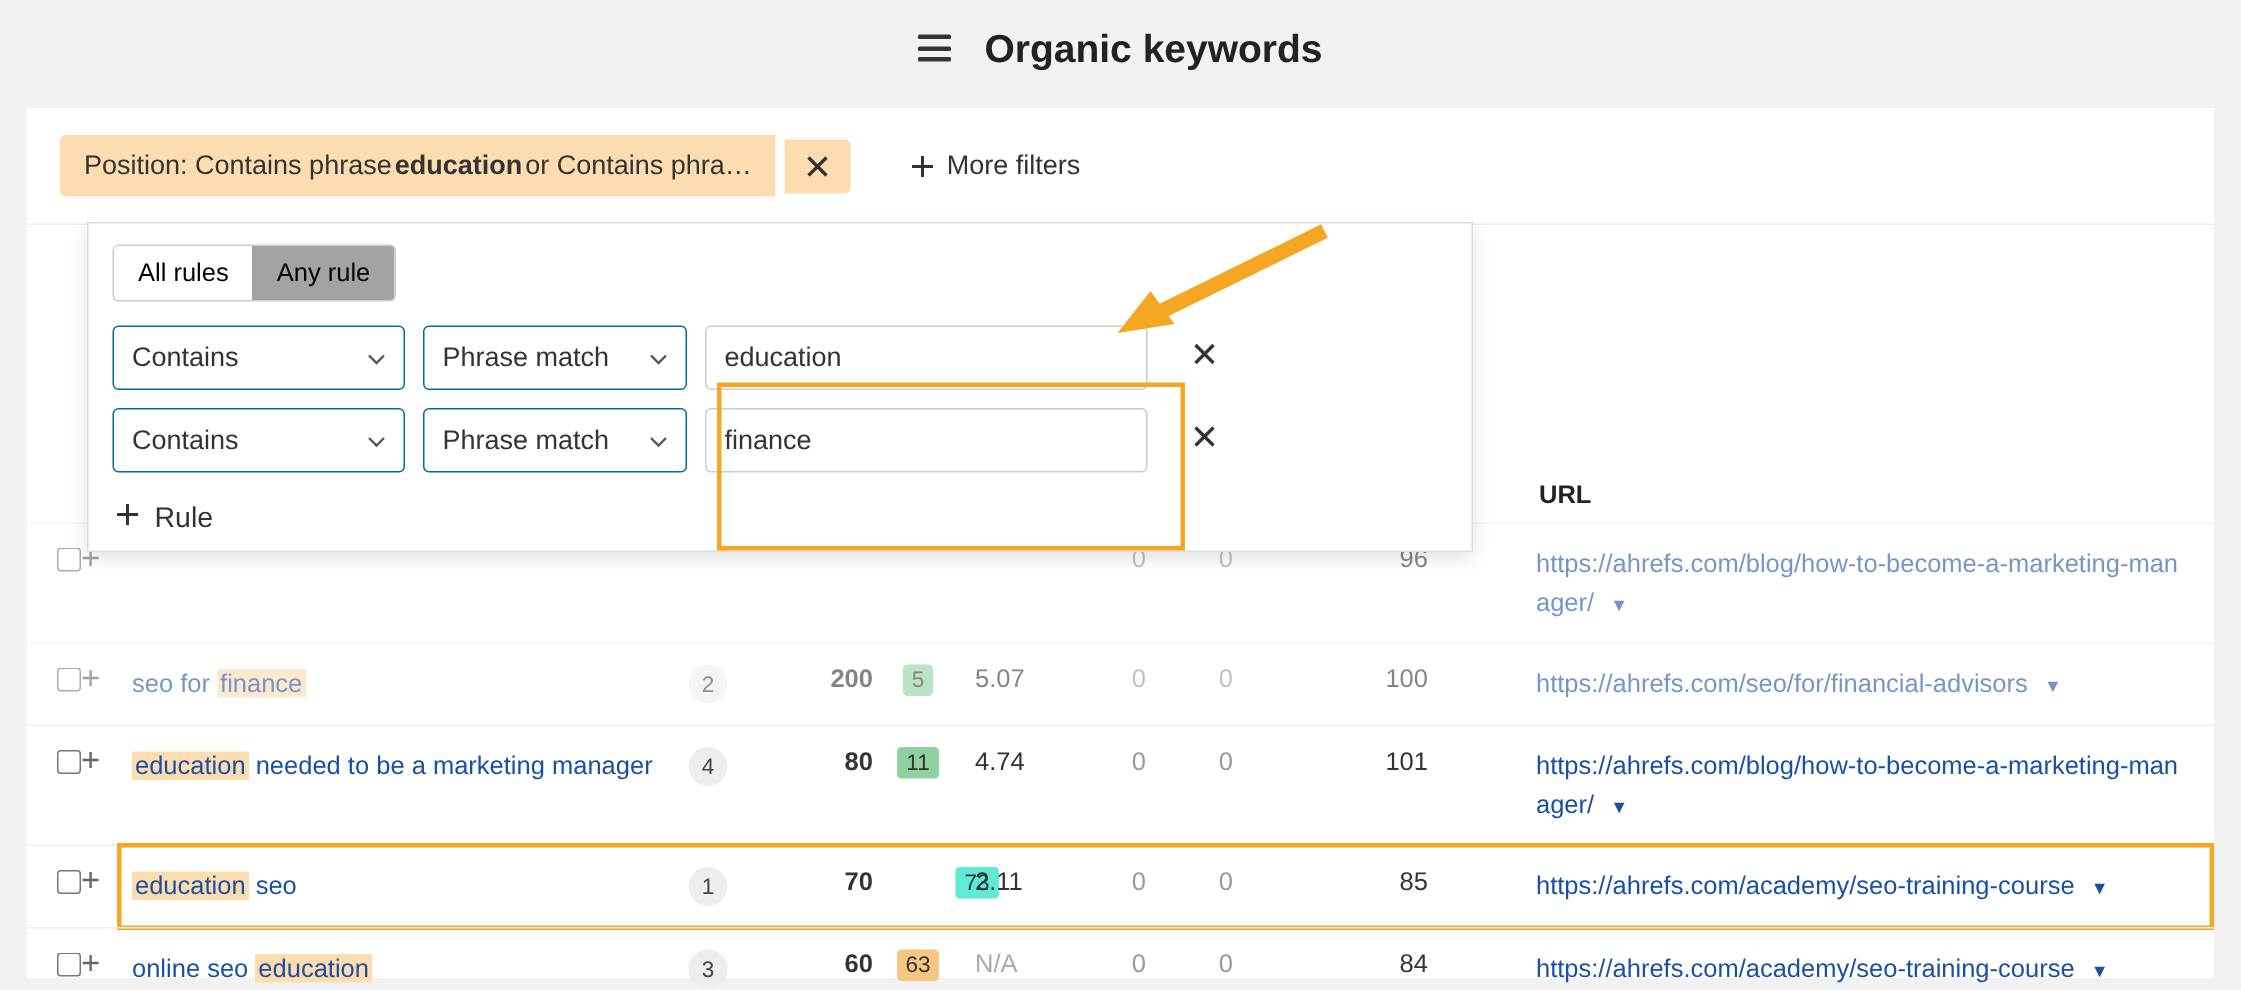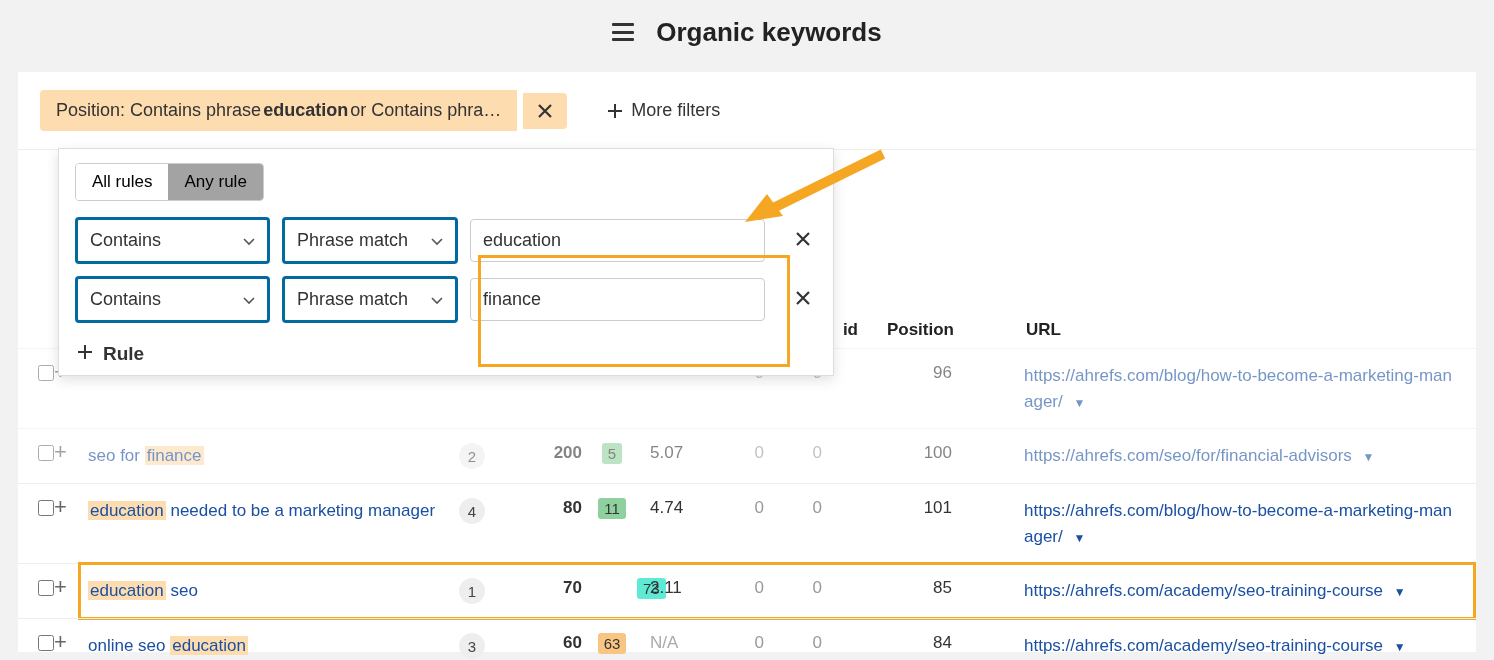--- a/index.html
+++ b/index.html
@@ -86,21 +86,21 @@
     cursor: pointer;
     margin-left: 18px;
   }
   .plus-icon svg, .close-icon svg { display: block; }
 
   
   .dropdown {
     position: absolute;
     top: 76px;
     left: 40px;
-    width: 776px;
+    width: 924px;
     background: #fff;
     border: 1px solid #ddd;
     box-shadow: 0 4px 12px rgba(0,0,0,0.12);
     z-index: 10;
   }
   .rule-toggle {
     display: inline-flex;
     border: 1px solid #ccc;
     border-radius: 4px;
     overflow: hidden;
@@ -119,21 +119,21 @@
   .rule-row {
     display: flex;
     align-items: center;
     gap: 12px;
     padding: 6px 16px;
   }
   .sel {
     display: inline-flex;
     align-items: center;
     justify-content: space-between;
-    border: 3px solid #0369a1;
+    border: 1px solid #0369a1;
     border-radius: 4px;
     padding: 10px 12px;
     font-size: 18px;
     color: #333;
     cursor: pointer;
     background: #fff;
     min-width: 195px;
   }
   .sel.w170 { min-width: 176px; }
   .sel .caret { margin-left: 10px; }
@@ -159,21 +159,20 @@
     padding: 6px;
     margin-left: 12px;
   }
   .add-rule {
     display: inline-flex;
     align-items: center;
     gap: 10px;
     padding: 14px 18px 10px 18px;
     font-size: 19px;
     cursor: pointer;
-    font-weight: bold;
   }
   .apply-btn {
     text-align: center;
     border-top: 1px solid #eee;
     padding: 16px 0;
     font-size: 19px;
     font-weight: 700;
     cursor: pointer;
   }
 

